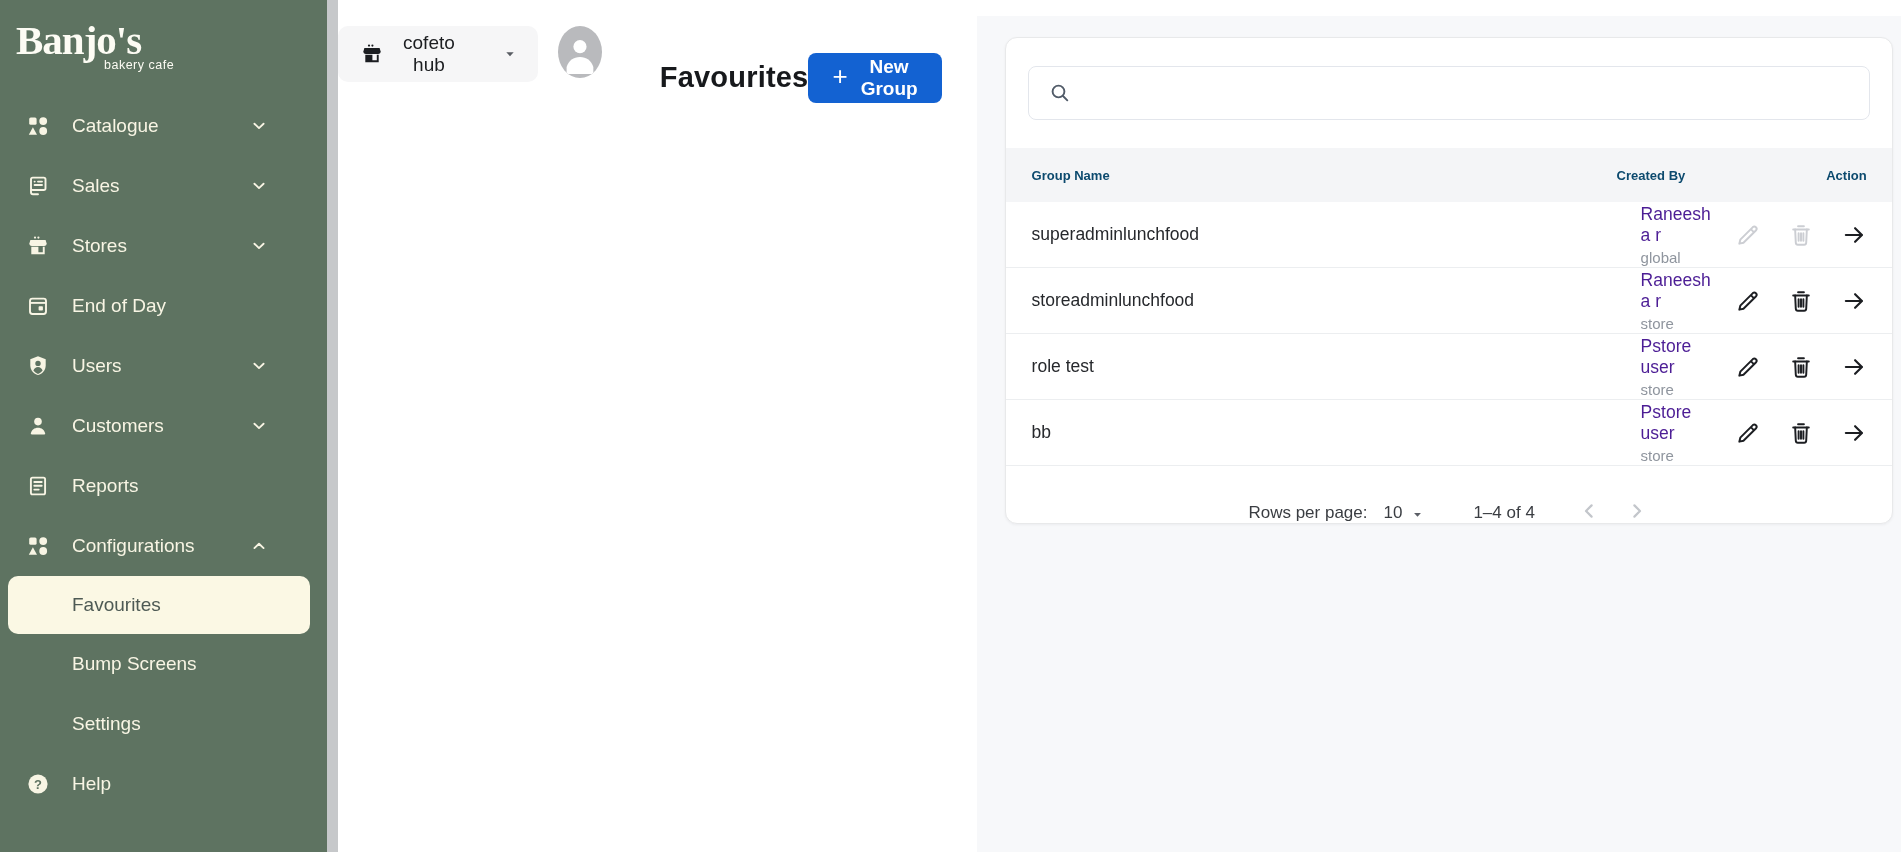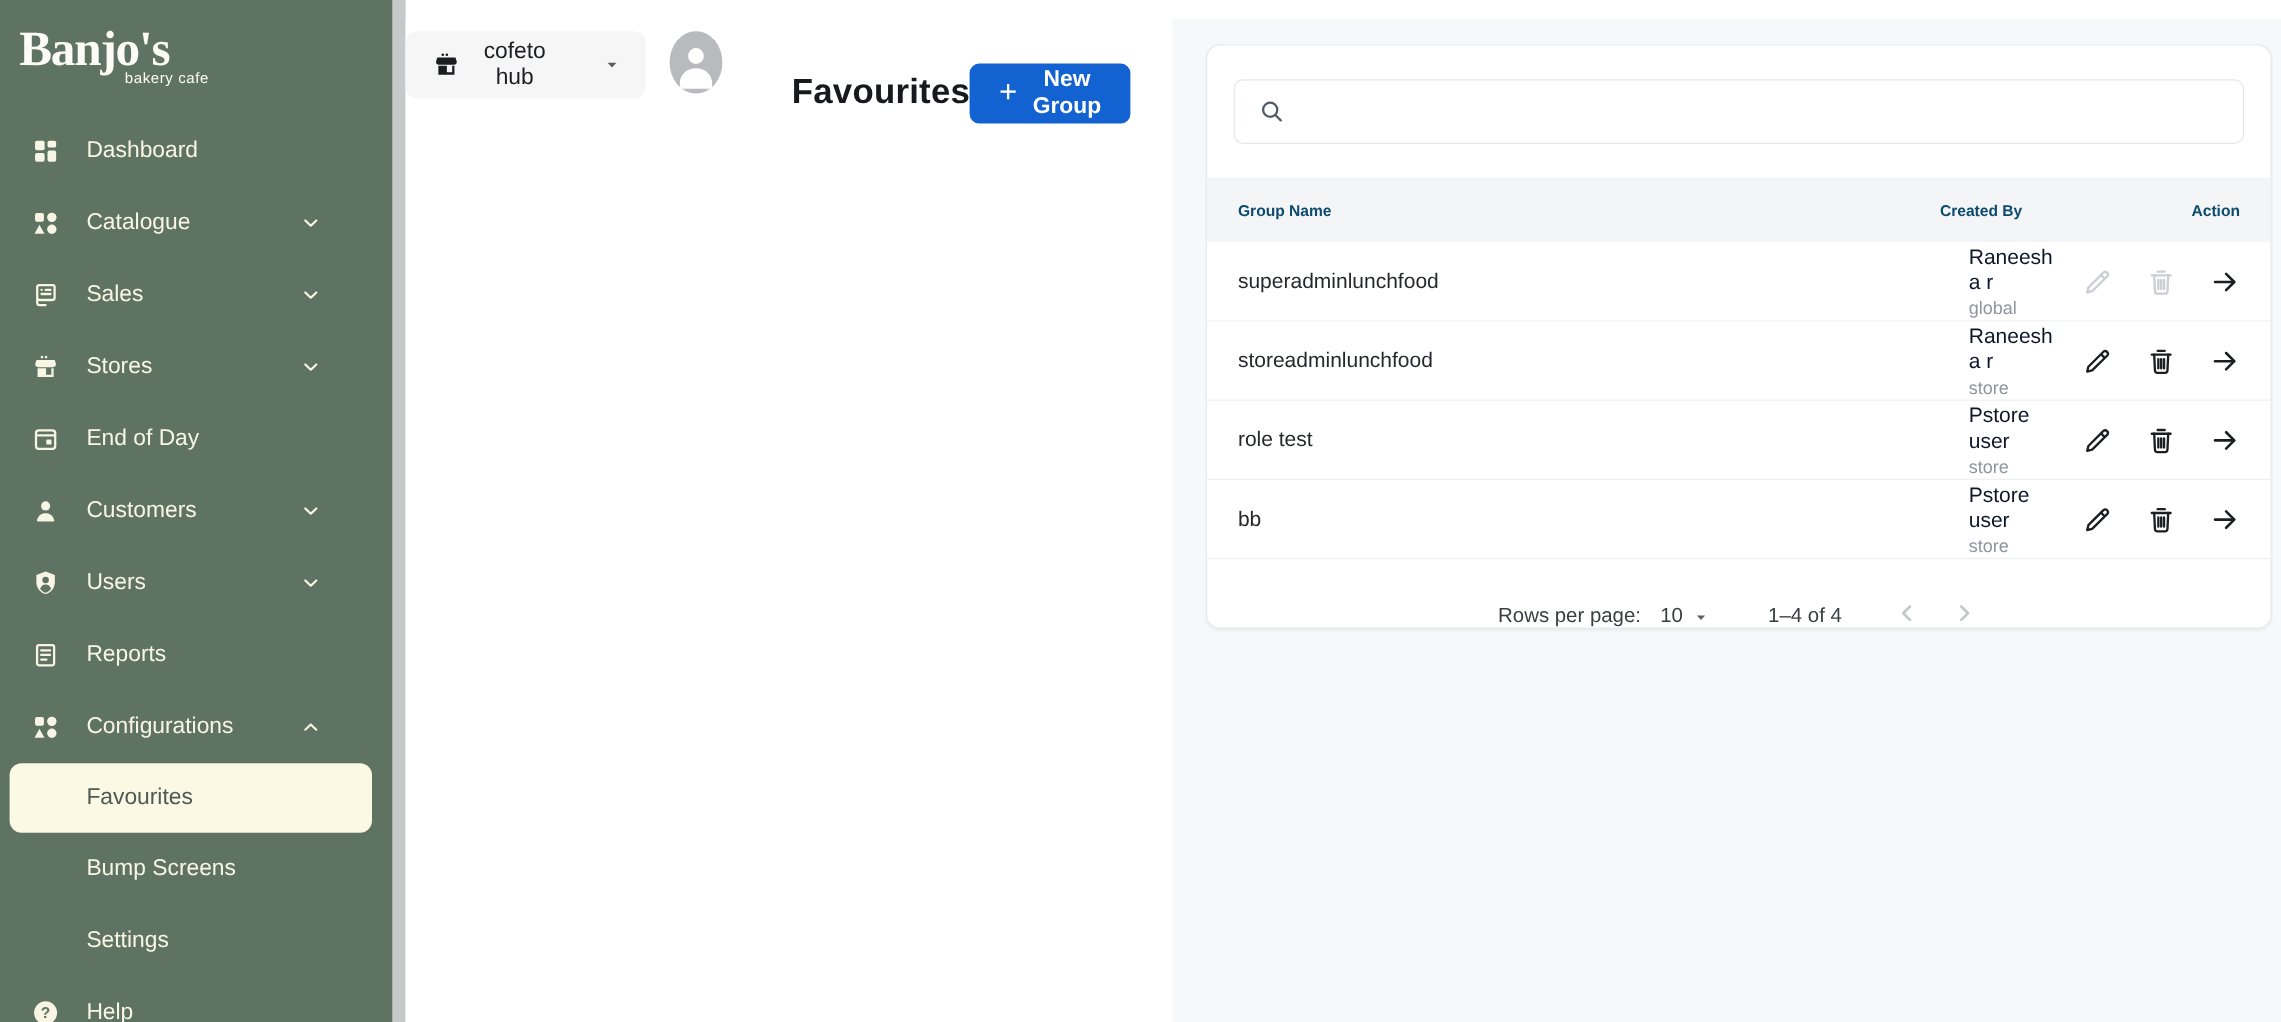--- a/index.html
+++ b/index.html
@@ -76,21 +76,21 @@
   }
   .col-name { width:611px; padding-left:26px; }
   .col-created { flex:1; }
   .col-action { padding-right:25px; }
   .trow {
     height:66px; display:flex; align-items:center; border-bottom:1px solid #eceef0;
     font-size:17.5px; color:#26282c; background:#fff;gap:24px;
   }
   .c-name { width:611px; padding-left:26px; }
   .c-created { flex:1; display:flex; flex-direction:column; gap:3px; }
-  .creator-name { font-size:17.5px; color:#0f172a; }
+  .creator-name { font-size:17.5px; color:#4c1d95; }
   .creator-scope { font-size:15px; color:#8f959e; }
   .c-actions { display:flex; align-items:center; gap:27px; padding-right:25px; }
   .icon-btn { background:none; border:none; padding:0; width:26px; height:26px; color:#1c1e22; cursor:pointer; display:inline-flex; }
   .icon-btn svg { width:100%; height:100%; }
   .icon-btn.disabled { color:#ccced3; cursor:default; }
   .pagination {
     height:58px; display:flex; align-items:flex-end; justify-content:center;
     font-size:17px; color:#3a3d42;
   }
   .rpp-select { display:flex; align-items:center; gap:8px; margin-left:16px; cursor:pointer; }
@@ -105,31 +105,20 @@
 
 <aside class="sidebar">
   <div class="logo">
     <div class="logo-name">Banjo's</div>
     <div class="logo-tag">bakery cafe</div>
   </div>
   <nav class="nav">
       <div class="nav-item">
         <span class="nav-icon">
           <svg viewBox="0 0 24 24" fill="currentColor">
-            <rect x="3.2" y="3.2" width="8" height="8" rx="1.6"></rect>
-            <rect x="13.6" y="3.2" width="7.2" height="5.8" rx="1.6"></rect>
-            <rect x="3.2" y="13.6" width="8" height="7.2" rx="1.6"></rect>
-            <rect x="13.6" y="11.4" width="7.2" height="9.4" rx="1.6"></rect>
-          </svg>
-        </span>
-        <span class="nav-label">Dashboard</span>
-      </div>
-      <div class="nav-item">
-        <span class="nav-icon">
-          <svg viewBox="0 0 24 24" fill="currentColor">
             <rect x="3.2" y="3.4" width="7.4" height="7.4" rx="1.6"></rect>
             <circle cx="17.2" cy="7.1" r="3.9"></circle>
             <path d="M6.9 13.2l4.1 7.6H2.8z"></path>
             <circle cx="17.2" cy="17" r="3.9"></circle>
           </svg>
         </span>
         <span class="nav-label">Catalogue</span>
         <span class="nav-chevron">
           <svg viewBox="0 0 24 24" fill="none" stroke="currentColor" stroke-width="2.2" stroke-linecap="round" stroke-linejoin="round">
             <path d="M6.5 9.3l5.5 5.2 5.5-5.2"></path>
@@ -173,41 +162,41 @@
           <svg viewBox="0 0 24 24" fill="none" stroke="currentColor" stroke-width="1.9">
             <rect x="4" y="4.6" width="16" height="15.4" rx="2.4"></rect>
             <path d="M4 8.9h16"></path>
             <rect x="12.6" y="12.2" width="4.3" height="4.3" rx="0.8" fill="currentColor" stroke="none"></rect>
           </svg>
         </span>
         <span class="nav-label">End of Day</span>
       </div>
       <div class="nav-item">
         <span class="nav-icon">
-          <svg viewBox="0 0 24 24" fill="currentColor">
-            <circle cx="12" cy="7.6" r="3.8"></circle>
-            <path d="M4.8 19.6c.9-3.8 3.6-5.9 7.2-5.9s6.3 2.1 7.2 5.9c.1.5-.3.9-.8.9H5.6c-.5 0-.9-.4-.8-.9z"></path>
-          </svg>
-        </span>
-        <span class="nav-label">Customers</span>
-        <span class="nav-chevron">
-          <svg viewBox="0 0 24 24" fill="none" stroke="currentColor" stroke-width="2.2" stroke-linecap="round" stroke-linejoin="round">
-            <path d="M6.5 9.3l5.5 5.2 5.5-5.2"></path>
-          </svg>
-        </span>
-      </div>
-      <div class="nav-item">
-        <span class="nav-icon">
           <svg viewBox="0 0 24 24">
             <path fill="currentColor" d="M12 2.3l7.7 2.9v6c0 4.8-3.2 8.6-7.7 9.9-4.5-1.3-7.7-5.1-7.7-9.9v-6z"></path>
             <circle cx="12" cy="9.4" r="2.7" fill="#5e7361"></circle>
             <path d="M7.4 16.6c.9-2.4 2.5-3.6 4.6-3.6s3.7 1.2 4.6 3.6c-1.1 1.6-2.7 2.8-4.6 3.4-1.9-.6-3.5-1.8-4.6-3.4z" fill="#5e7361"></path>
           </svg>
         </span>
         <span class="nav-label">Users</span>
+        <span class="nav-chevron">
+          <svg viewBox="0 0 24 24" fill="none" stroke="currentColor" stroke-width="2.2" stroke-linecap="round" stroke-linejoin="round">
+            <path d="M6.5 9.3l5.5 5.2 5.5-5.2"></path>
+          </svg>
+        </span>
+      </div>
+      <div class="nav-item">
+        <span class="nav-icon">
+          <svg viewBox="0 0 24 24" fill="currentColor">
+            <circle cx="12" cy="7.6" r="3.8"></circle>
+            <path d="M4.8 19.6c.9-3.8 3.6-5.9 7.2-5.9s6.3 2.1 7.2 5.9c.1.5-.3.9-.8.9H5.6c-.5 0-.9-.4-.8-.9z"></path>
+          </svg>
+        </span>
+        <span class="nav-label">Customers</span>
         <span class="nav-chevron">
           <svg viewBox="0 0 24 24" fill="none" stroke="currentColor" stroke-width="2.2" stroke-linecap="round" stroke-linejoin="round">
             <path d="M6.5 9.3l5.5 5.2 5.5-5.2"></path>
           </svg>
         </span>
       </div>
       <div class="nav-item">
         <span class="nav-icon">
           <svg viewBox="0 0 24 24" fill="none" stroke="currentColor" stroke-width="1.9" stroke-linecap="round" stroke-linejoin="round">
             <path d="M6.5 3.6h11a1.6 1.6 0 0 1 1.6 1.6v13.6a1.6 1.6 0 0 1-1.6 1.6h-11a1.6 1.6 0 0 1-1.6-1.6V5.2a1.6 1.6 0 0 1 1.6-1.6z"></path>

